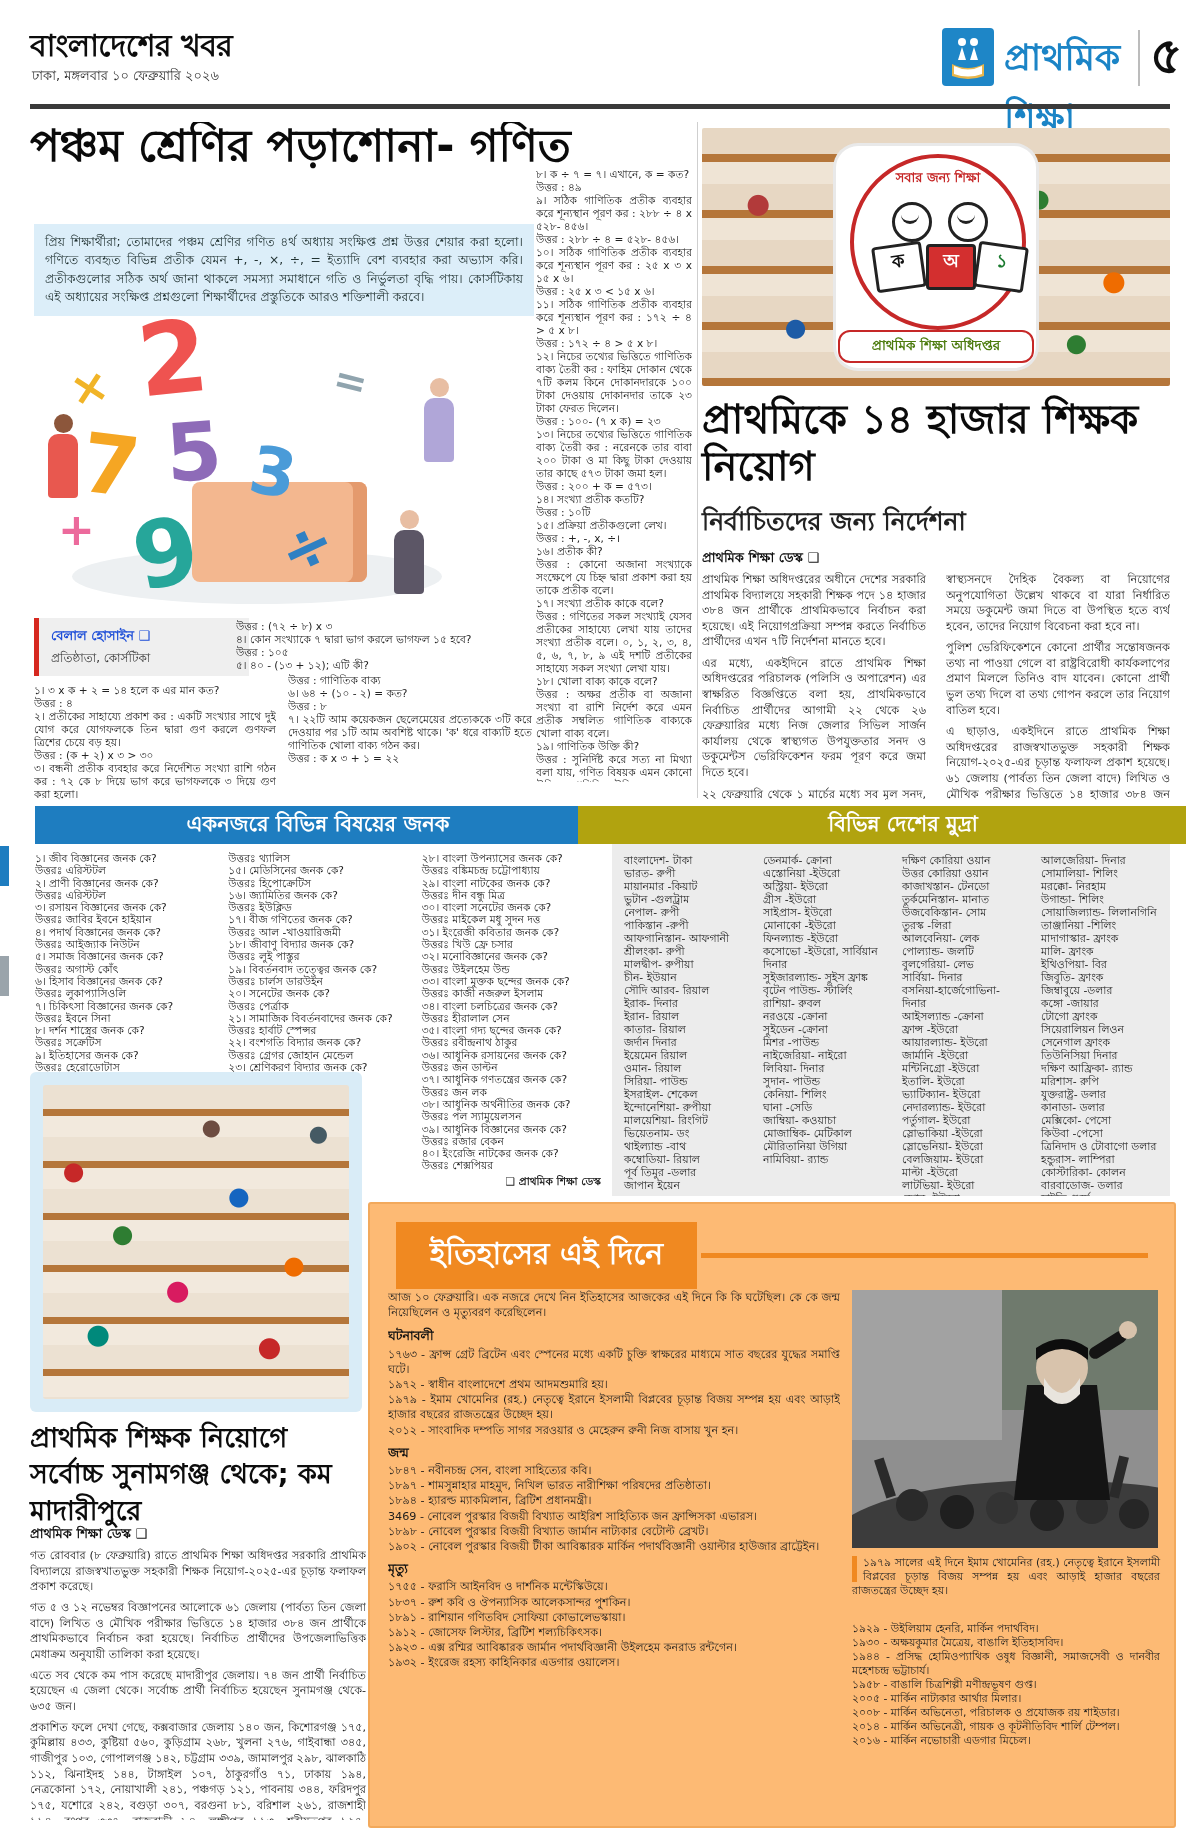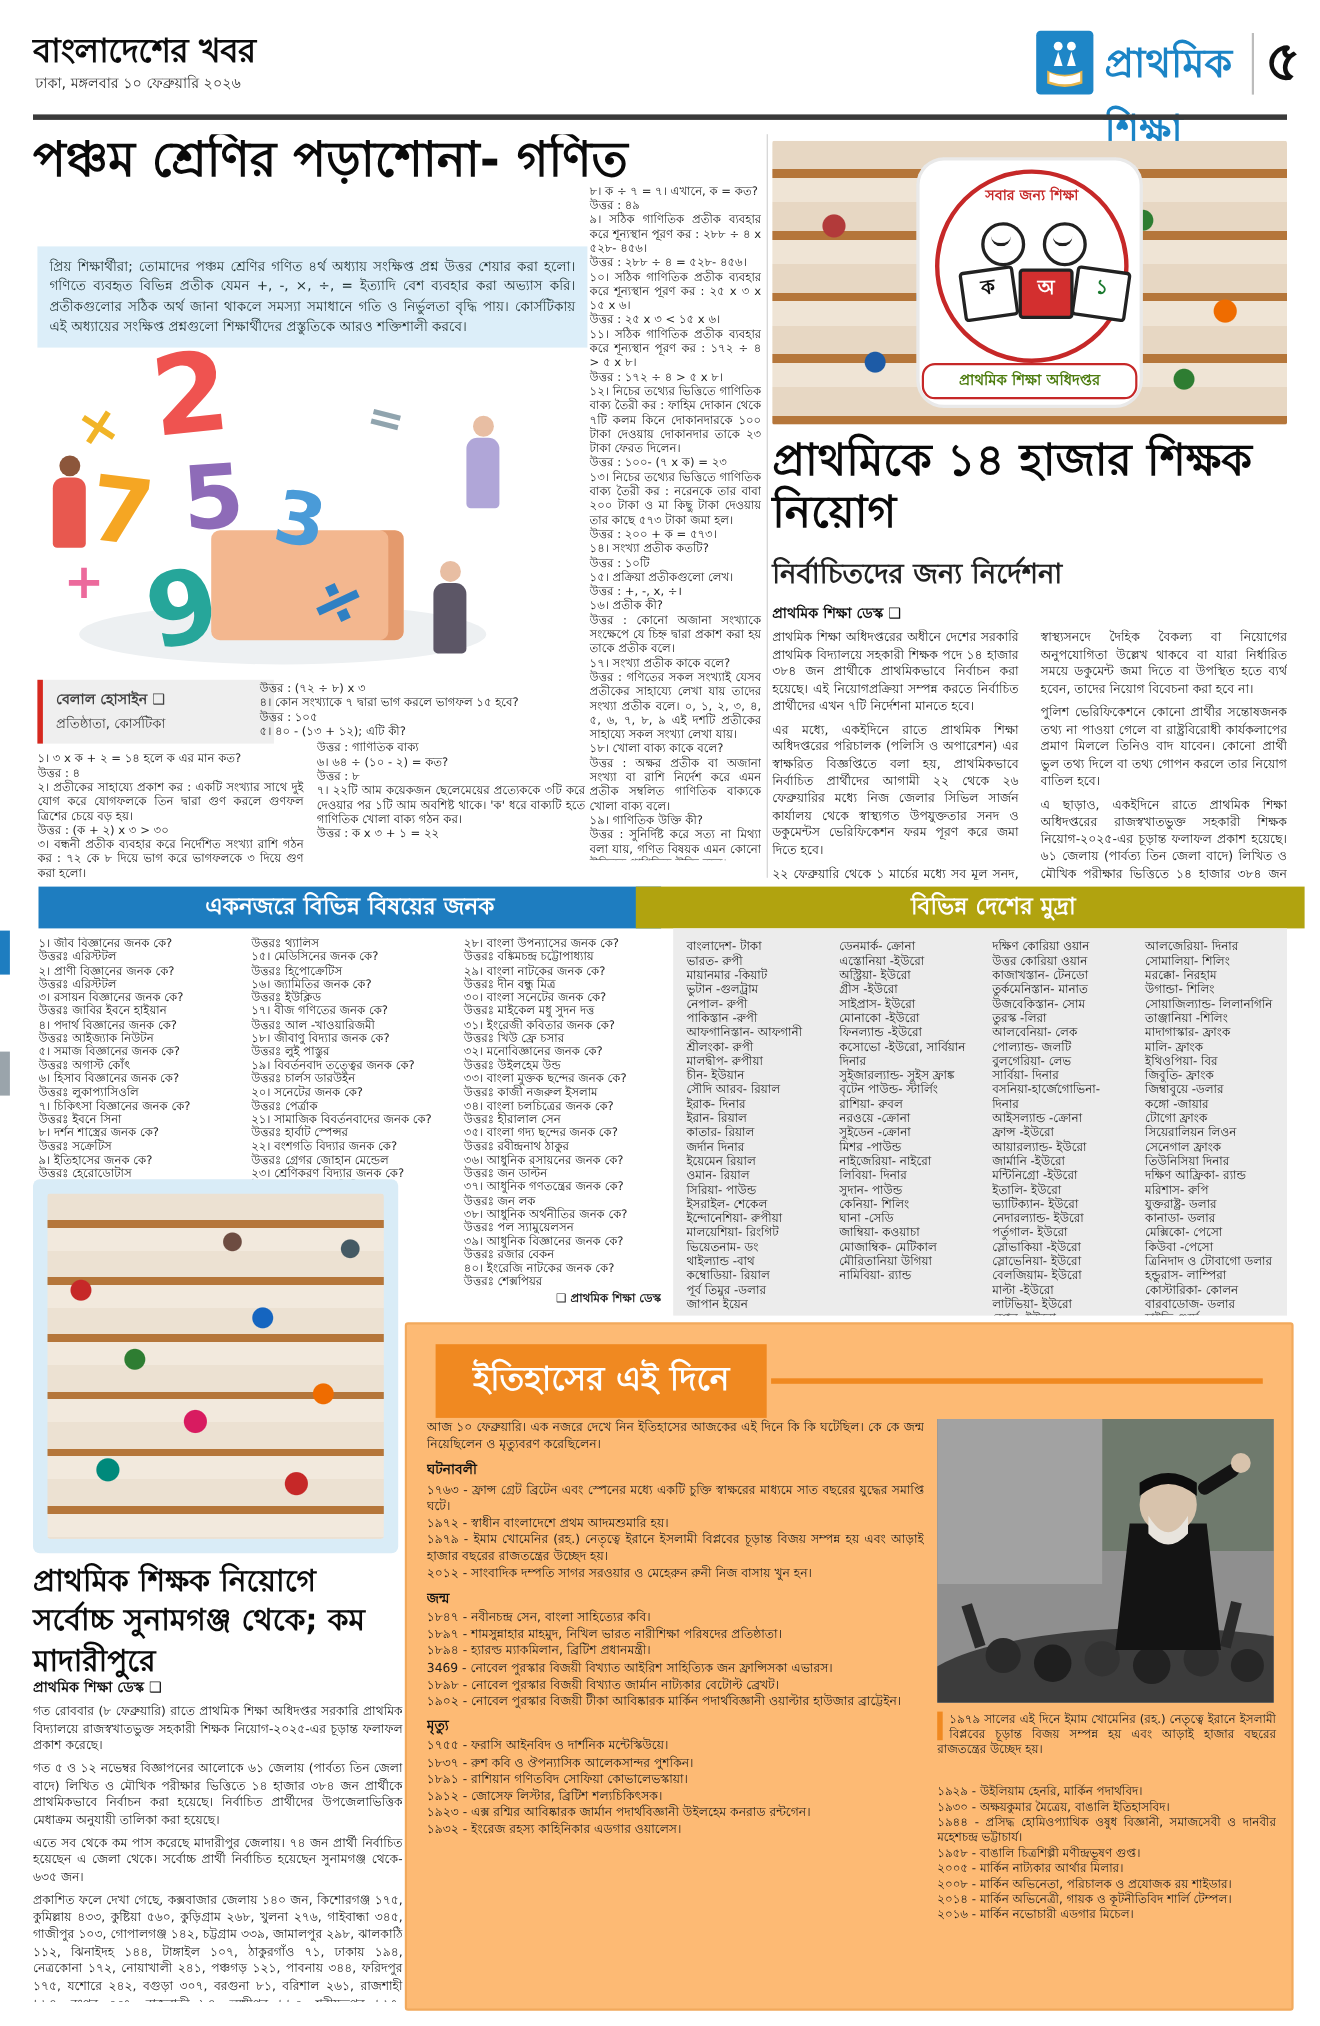--- a/index.html
+++ b/index.html
@@ -38,21 +38,21 @@
   .person.p1{left:6px;top:120px;background:#e8584f;}
   .person.p1::before{background:#7a4b33;}
   .person.p2{left:382px;top:84px;background:#b0a6d8;}
   .person.p2::before{background:#caa58e;}
   .person.p3{left:352px;top:216px;background:#5c5666;}
   .person.p3::before{background:#caa58e;}
   .qa{font-size:10.6px;line-height:13px;text-align:justify;color:#222;}
   .qa-right{left:506px;top:50px;width:156px;height:614px;overflow:hidden;}
   .qa-mid{left:206px;top:502px;width:250px;height:58px;overflow:hidden;}
   .byline-box{left:4px;top:500px;width:198px;height:50px;background:#efefef;border-left:5px solid #d6281f;padding:8px 0 0 12px;}
-  .byline-name{font-size:13px;font-weight:700;color:#404040;}
+  .byline-name{font-size:13px;font-weight:700;color:#1d4ed8;}
   .byline-role{font-size:12px;color:#333;margin-top:2px;}
   .qa-b1{left:4px;top:566px;width:242px;height:120px;overflow:hidden;}
   .qa-b2{left:258px;top:556px;width:244px;height:130px;overflow:hidden;}
   .v-div{left:697px;top:122px;width:1px;height:676px;background:#cfcfcf;}
 
   
   .recruit-photo{left:702px;top:128px;width:468px;height:258px;overflow:hidden;border-radius:2px;
     background:
       radial-gradient(circle at 12% 30%,#b23a3a 0 10px,transparent 11px),
       radial-gradient(circle at 30% 55%,#1d5ba6 0 9px,transparent 10px),

